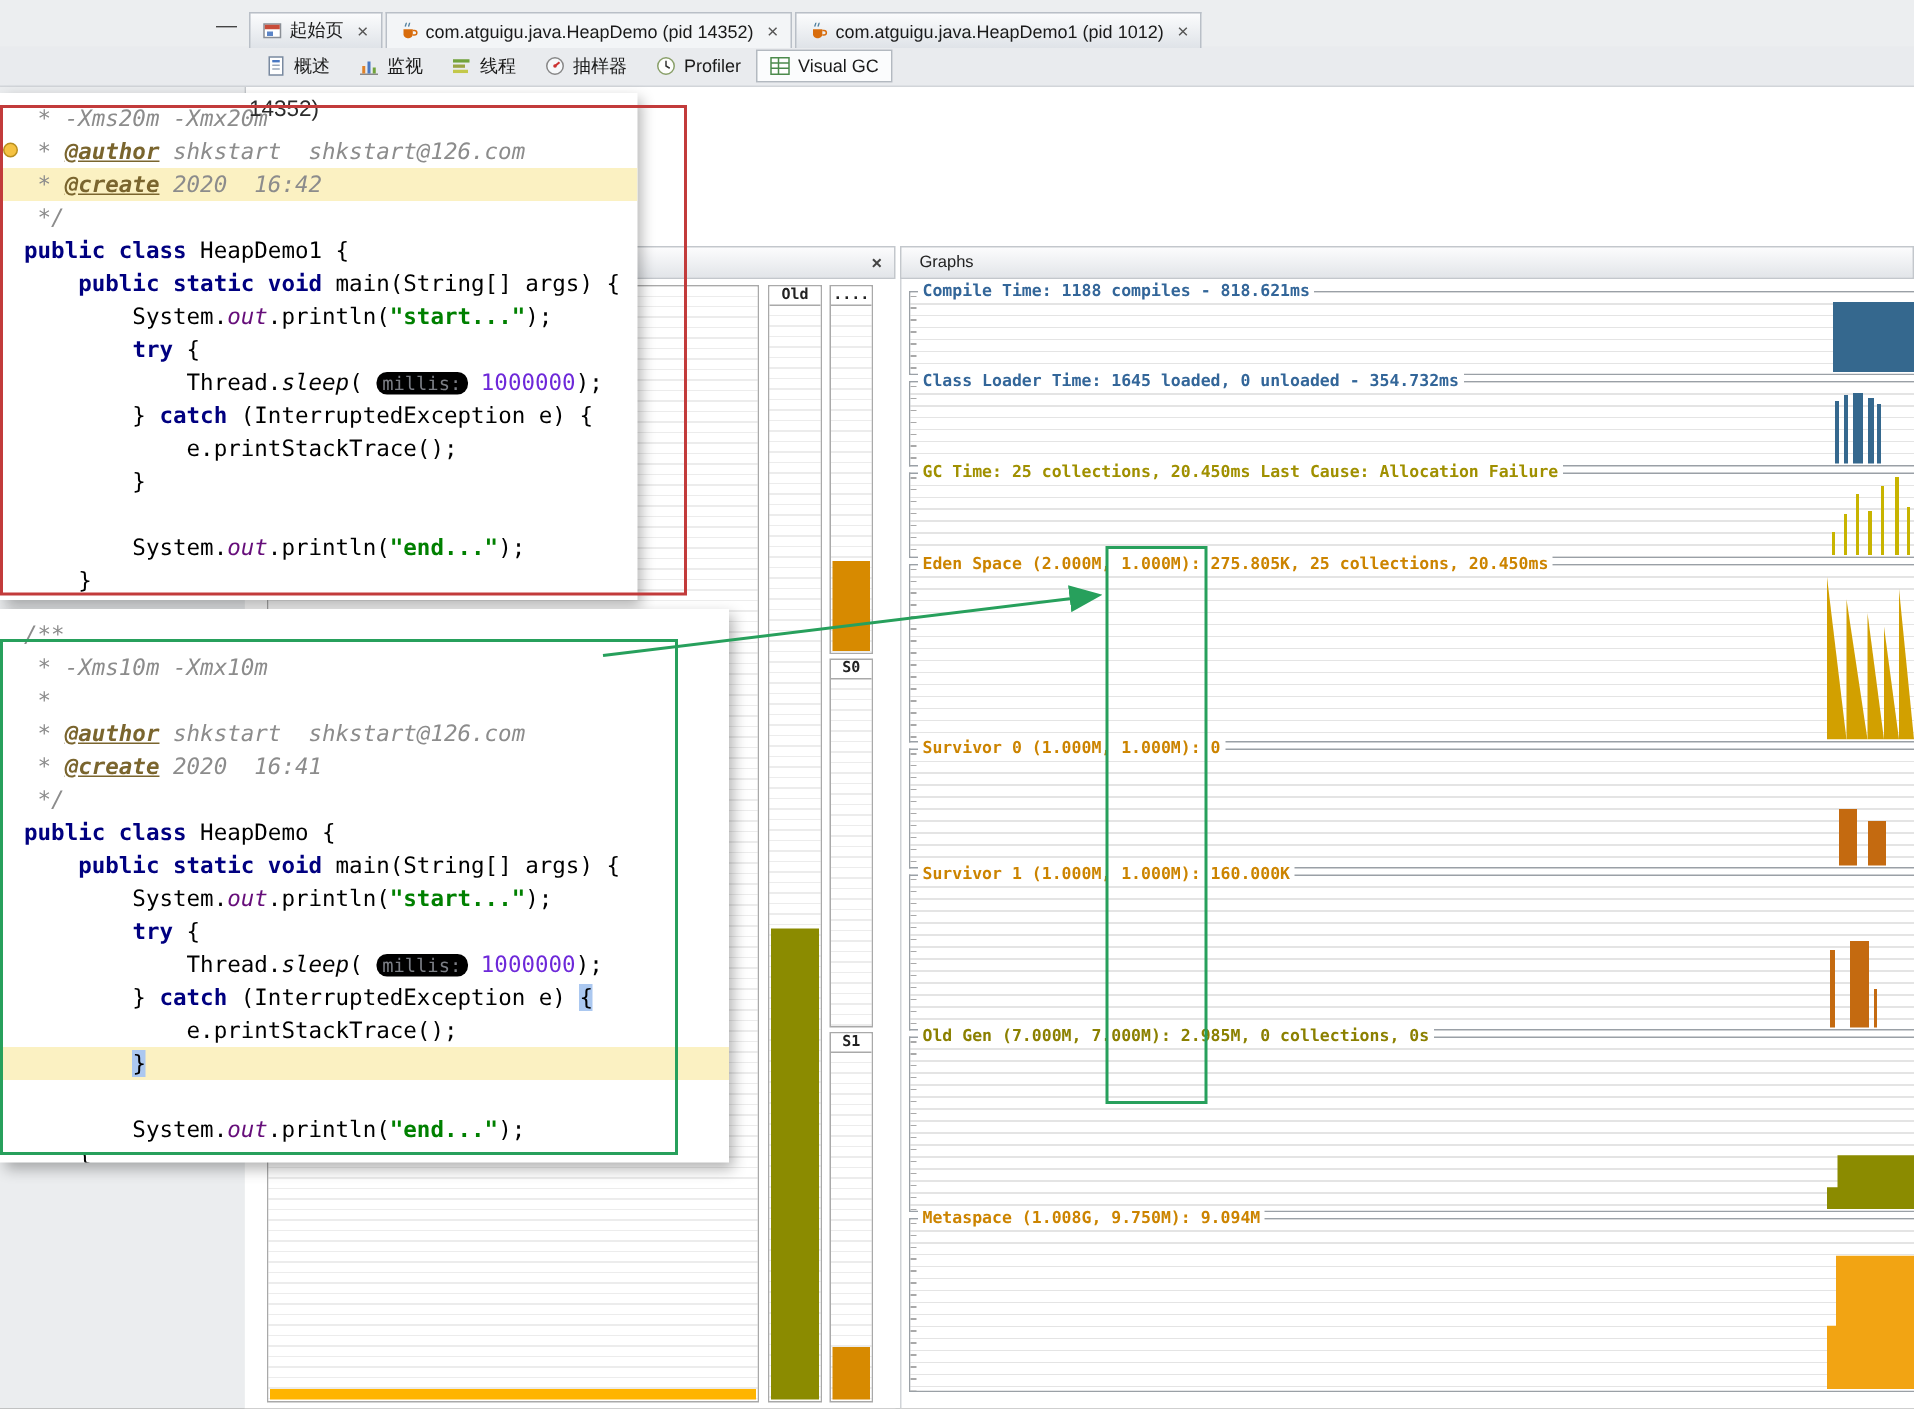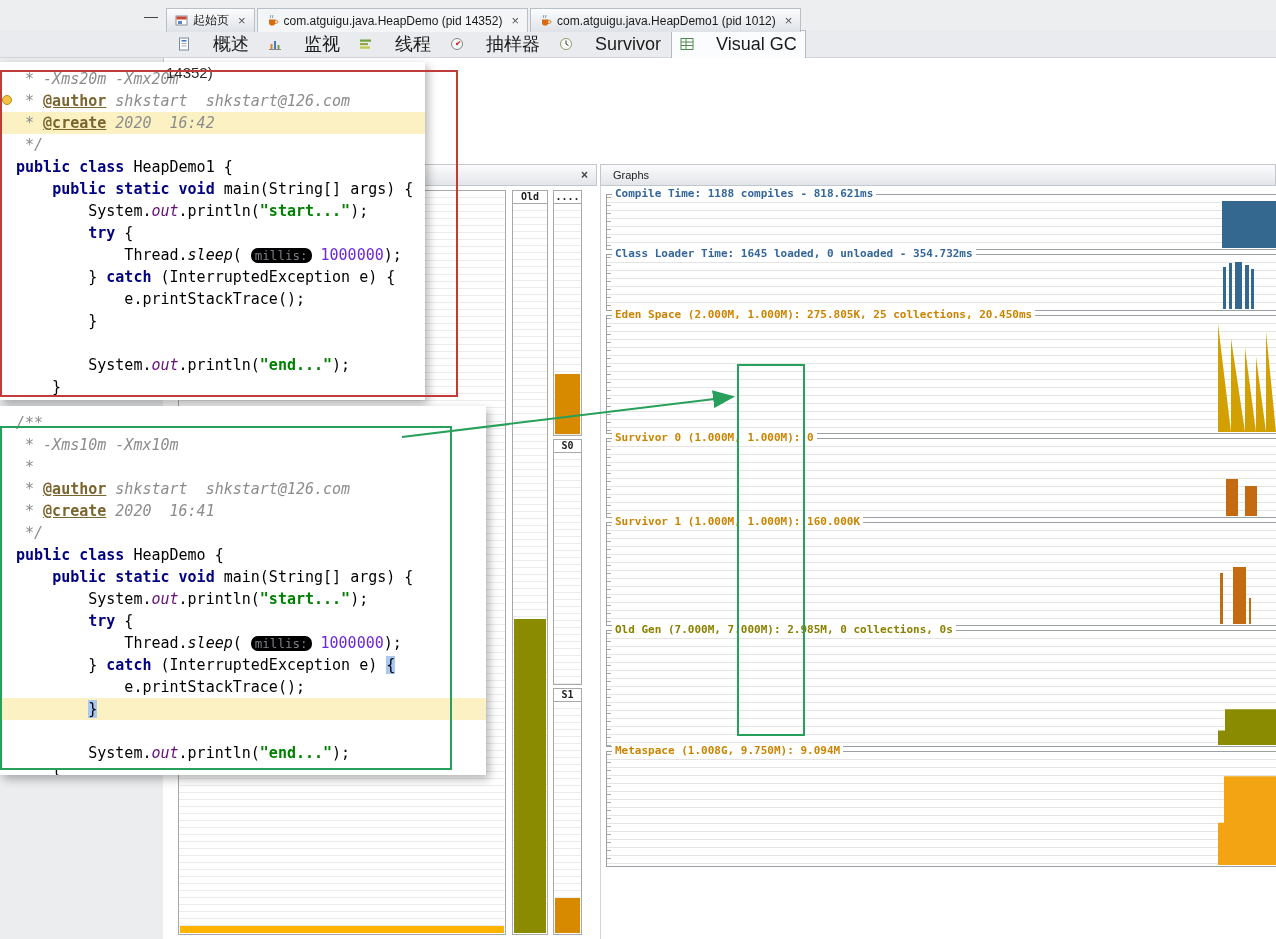--- a/index.html
+++ b/index.html
@@ -16,21 +16,21 @@
   .tab{display:flex;align-items:center;gap:5px;padding:0 8px;border:1px solid #b9bfc7;border-bottom:none;
        margin-right:2px;background:linear-gradient(#fbfcfd,#dfe3e8);font-size:12px;color:#1a1a1a;white-space:nowrap;}
   .tab.active{background:#f3f5f7;}
   .ticon{display:inline-flex;align-items:center;}
   .tclose{margin-left:4px;color:#555;font-size:13px;line-height:1;}
 
   
   .toolbar-strip{position:absolute;left:0;top:31px;width:100%;height:27px;background:#e9ebee;
                  border-bottom:1px solid #d2d5d9;}
   .toolbar{position:absolute;left:168px;top:0;height:100%;display:flex;align-items:center;}
-  .tbtn{display:flex;align-items:center;gap:22px;padding:3px 8px;margin-right:1px;font-size:18px;
+  .tbtn{display:flex;align-items:center;gap:5px;padding:3px 8px;margin-right:1px;font-size:12px;
         color:#1a1a1a;border:1px solid transparent;white-space:nowrap;}
   .tbtn.active{background:#fbfcfd;border-color:#b3b9c0;}
 
   
   .content-bg{position:absolute;left:163px;top:58px;right:0;bottom:0;background:#fff;border-left:1px solid #c6c9cd;}
   .heading{position:absolute;left:166px;top:64px;font-size:15px;color:#2b2b2b;z-index:55;}
 
   .panel-header{position:absolute;height:22px;background:linear-gradient(#fcfcfd,#e2e5e9);
                 border:1px solid #c3c7cc;display:flex;align-items:center;font-size:11px;color:#222;z-index:4;}
   #left-header{left:163px;top:164px;width:434px;}
@@ -70,21 +70,21 @@
   .popup{position:absolute;background:#fff;box-shadow:3px 4px 9px rgba(0,0,0,.3);overflow:hidden;z-index:50;
          font:15px/22px "DejaVu Sans Mono",monospace;}
   #popup1{left:0;top:62px;width:425px;height:338px;}
   #popup2{left:0;top:406px;width:486px;height:369px;}
   .code{padding-top:6px;}
   .cl{position:relative;height:22px;white-space:pre;padding-left:16px;}
   .cl.cur{background:#fbf1c2;}
   .bulb{position:absolute;left:2px;top:5px;width:10px;height:10px;border-radius:50%;
         background:#f5c242;border:1px solid #b98f1f;}
   .tk-c{color:#8c8c8c;font-style:italic;}
-  .tk-tg{color:#7a652e;font-weight:bold;text-decoration:underline;}
+  .tk-tg{color:#7a652e;font-style:italic;font-weight:bold;text-decoration:underline;}
   .tk-k{color:#000080;font-weight:bold;}
   .tk-s{color:#008000;font-weight:bold;}
   .tk-f{color:#660e7a;font-style:italic;}
   .tk-n{color:#6d28d9;}
   .tk-i{font-style:italic;color:#000;}
   .tk-p{color:#000;}
   .tk-h{background:#000000;color:#7b7e85;border-radius:7px;padding:0 4px;font-size:12.5px;}
   .tk-b{background:#abc8f0;color:#000;}
 
   
@@ -179,21 +179,21 @@
           </span>
           <span>抽样器</span>
         </div>
         <div class="tbtn">
           <span class="ticon">
             <svg width="14" height="14" viewBox="0 0 14 14">
               <circle cx="7" cy="7" r="5.5" fill="#fdfdfd" stroke="#8aa06a"></circle>
               <path d="M7 3.5V7l2.5 1.5" stroke="#333" fill="none"></path>
             </svg>
           </span>
-          <span>Survivor</span>
+          <span>Profiler</span>
         </div>
         <div class="tbtn active">
           <span class="ticon">
             <svg width="14" height="14" viewBox="0 0 14 14">
               <rect x="1" y="1.5" width="12" height="11" fill="#fff" stroke="#4c8a4c"></rect>
               <line x1="1" y1="5" x2="13" y2="5" stroke="#4c8a4c"></line>
               <line x1="1" y1="8.5" x2="13" y2="8.5" stroke="#4c8a4c"></line>
               <line x1="6" y1="1.5" x2="6" y2="12.5" stroke="#4c8a4c"></line>
             </svg>
           </span>
@@ -262,20 +262,35 @@
             <div class="gticks"></div>
             <svg class="gchart" viewBox="0 0 58 100" preserveAspectRatio="none">
               <rect shape-rendering="crispEdges" x="5" y="20" width="3" height="80" fill="#35688e"></rect>
               <rect shape-rendering="crispEdges" x="11" y="12" width="3" height="88" fill="#35688e"></rect>
               <rect shape-rendering="crispEdges" x="17" y="10" width="7" height="90" fill="#35688e"></rect>
               <rect shape-rendering="crispEdges" x="27" y="16" width="4" height="84" fill="#35688e"></rect>
               <rect shape-rendering="crispEdges" x="33" y="24" width="3" height="76" fill="#35688e"></rect>
             </svg>
           </div>
           <div class="gtitle" style="color:#336699">Class Loader Time: 1645 loaded, 0 unloaded - 354.732ms</div>
+        </div>
+        <div class="gsec" style="height: 57px;">
+          <div class="gbody">
+            <div class="gticks"></div>
+            <svg class="gchart" viewBox="0 0 58 100" preserveAspectRatio="none">
+              <rect shape-rendering="crispEdges" x="3" y="70" width="2" height="30" fill="#c8b400"></rect>
+              <rect shape-rendering="crispEdges" x="11" y="48" width="2" height="52" fill="#c8b400"></rect>
+              <rect shape-rendering="crispEdges" x="19" y="22" width="2" height="78" fill="#c8b400"></rect>
+              <rect shape-rendering="crispEdges" x="27" y="44" width="3" height="56" fill="#c8b400"></rect>
+              <rect shape-rendering="crispEdges" x="36" y="12" width="2" height="88" fill="#c8b400"></rect>
+              <rect shape-rendering="crispEdges" x="45" y="0" width="3" height="100" fill="#c8b400"></rect>
+              <rect shape-rendering="crispEdges" x="53" y="38" width="2" height="62" fill="#c8b400"></rect>
+            </svg>
+          </div>
+          <div class="gtitle" style="color:#a09000">GC Time: 25 collections, 20.450ms Last Cause: Allocation Failure</div>
         </div>
         <div class="gsec" style="height: 119px;">
           <div class="gbody">
             <div class="gticks"></div>
             <svg class="gchart" viewBox="0 0 58 100" preserveAspectRatio="none">
               <polygon points="0,5 13,100 0,100" fill="#d2a000"></polygon>
               <polygon points="13,18 27,100 13,100" fill="#d2a000"></polygon>
               <polygon points="27,26 38,100 27,100" fill="#d2a000"></polygon>
               <polygon points="38,34 48,100 38,100" fill="#d2a000"></polygon>
               <polygon points="48,12 58,100 48,100" fill="#d2a000"></polygon>

